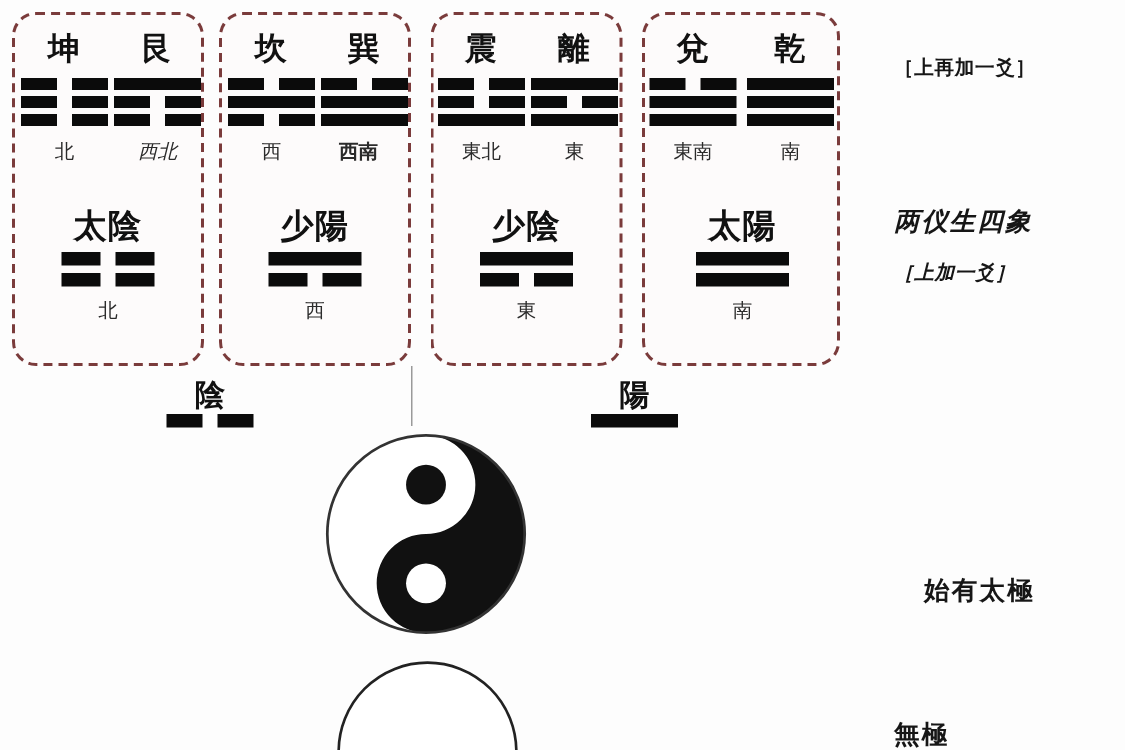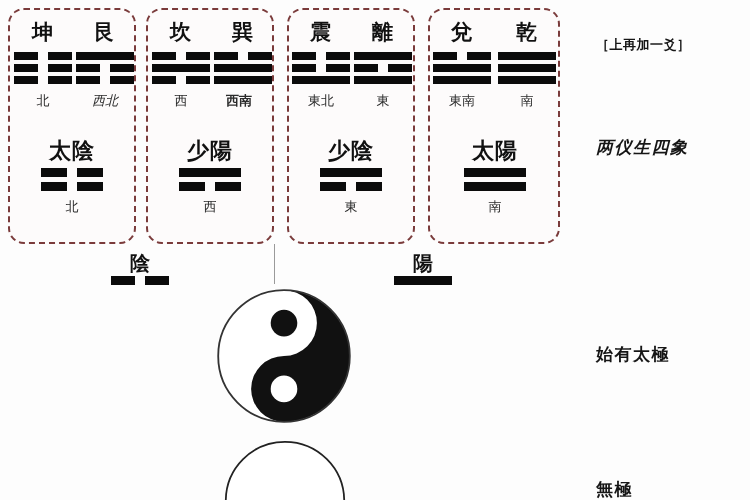--- a/index.html
+++ b/index.html
@@ -354,24 +354,25 @@
       <circle cx="50" cy="50" r="47" fill="#ffffff" stroke="#222222" stroke-width="1.4"></circle>
     </svg>
   </div>
 
   <div class="stage-caption" style="top:22px;">
     <span class="sub">［上再加一爻］</span>
   </div>
 
   <div class="stage-caption" style="top:136px;font-style:italic;">
     <span class="main">两仪生四象</span>
-  </div>
-
-
-  <div class="stage-caption" style="top:343px;">
+    <span class="sub">［上加一爻］</span>
+  </div>
+
+
+  <div class="stage-caption" style="top:382px;margin-left:20px;">
     <span class="main">始有太極</span>
   </div>
 
   <div class="stage-caption" style="top:478px;">
     <span class="main">無極</span>
   </div>
 
 </div>
 
 </body></html>

